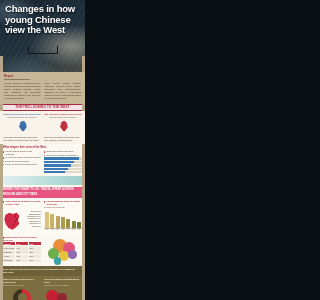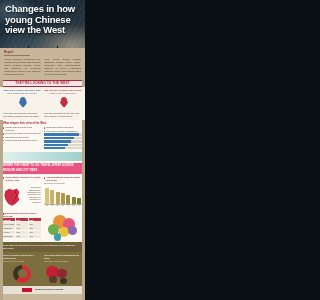--- a/index.html
+++ b/index.html
@@ -1,20 +1,20 @@
 <!DOCTYPE html>
 <html><head>
 <meta charset="utf-8">
 <style>
   html,body{margin:0;padding:0;background:#0a0f14;}
   body{width:85px;height:300px;overflow:hidden;font-family:"Liberation Sans",sans-serif;}
   .page{position:relative;width:85px;height:300px;overflow:hidden;background:#c8b89a;}
 
   
-  .hero{position:relative;height:48px;width:85px;overflow:hidden;
+  .hero{position:relative;height:72px;width:85px;overflow:hidden;
         background:
           radial-gradient(ellipse 60px 30px at 72px 46px, rgba(210,200,180,.55), rgba(210,200,180,0) 70%),
           radial-gradient(ellipse 40px 24px at 10px 10px, rgba(120,150,170,.45), rgba(120,150,170,0) 70%),
           linear-gradient(160deg,#16222c 0%,#1b2c38 30%,#21323d 55%,#2c3a40 75%,#4a4c45 100%);}
   .hero:before{content:"";position:absolute;inset:0;
      background:repeating-linear-gradient(118deg, rgba(255,255,255,.05) 0 1px, rgba(255,255,255,0) 1px 5px);}
   .hero:after{content:"";position:absolute;left:-10px;bottom:-6px;width:70px;height:26px;
      background:radial-gradient(ellipse at 50% 100%, rgba(90,120,140,.5), rgba(0,0,0,0) 70%);}
   .hero-title{position:absolute;left:5px;top:4px;right:4px;z-index:3;
      color:#fff;font-weight:bold;font-size:9.5px;line-height:10.5px;

